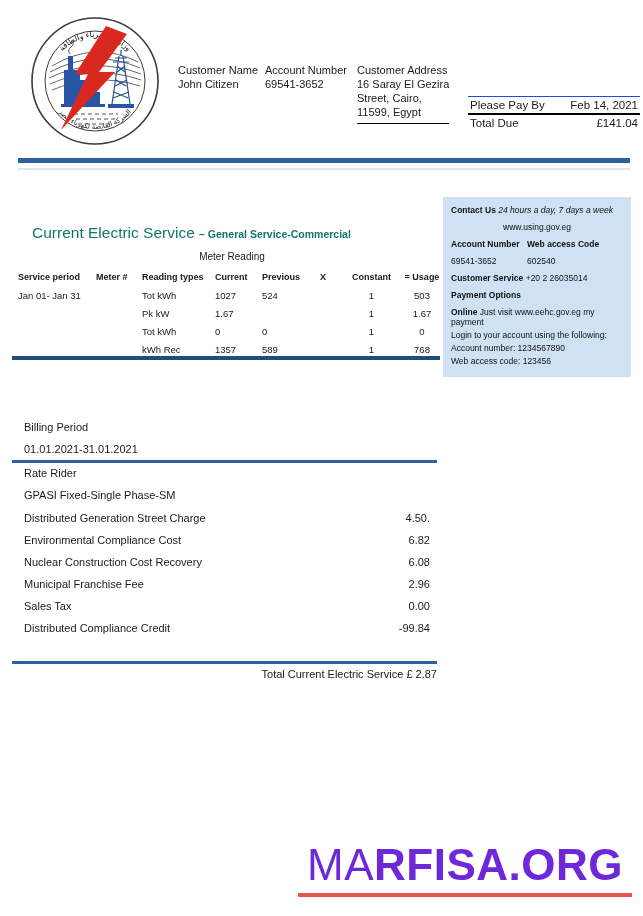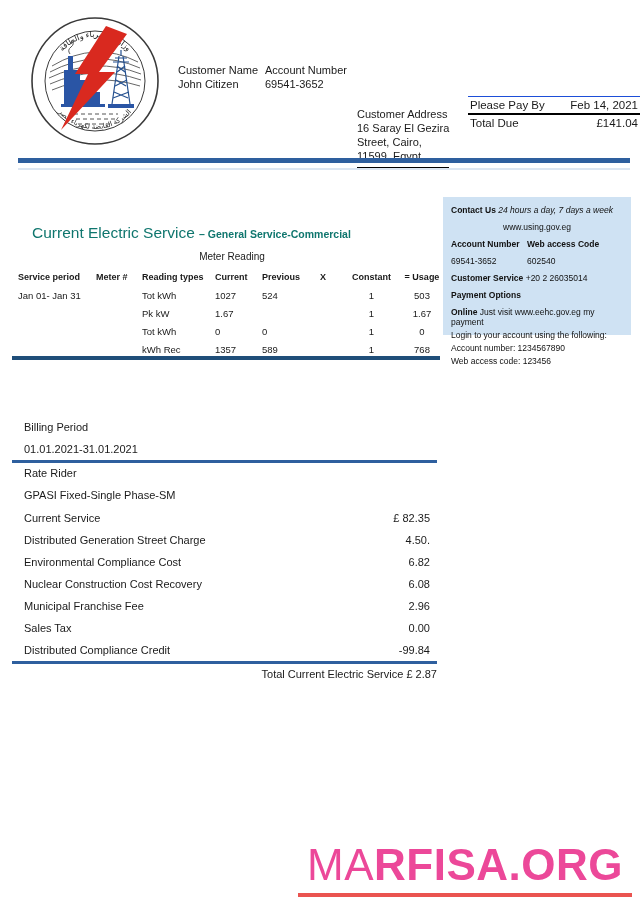--- a/index.html
+++ b/index.html
@@ -6,58 +6,58 @@
   body { background:#888; font-family:"Liberation Sans", sans-serif; }
   .page {
     position:relative; width:643px; height:916px; background:#ffffff;
     margin:0 auto; overflow:hidden; color:#1a1a1a;
   }
   
   .logo { position:absolute; left:28px; top:14px; width:134px; height:134px; }
   .header-info { position:absolute; left:178px; top:63px; display:flex; font-size:11px; line-height:14px; }
   .hcol1 { width:87px; }
   .hcol2 { width:92px; }
-  .hcol3 { width:108px;margin-top:44px; }
+  .hcol3 { width:108px; }
   .addr-underline { border-bottom:1.5px solid #000; width:92px; margin-top:4px; }
   .paybox { position:absolute; left:468px; top:96px; width:172px; font-size:11.5px; }
   .paybox .prow { display:flex; justify-content:space-between; padding:2px 2px; }
   .paybox .prow1 { border-top:1px solid #1d4ed8; border-bottom:2.5px solid #000; }
   
   .divider-top { position:absolute; left:18px; top:158px; width:612px; height:5px; background:#2e5f9e; }
   .divider-top-shadow { position:absolute; left:18px; top:168px; width:612px; height:2px; background:#dce6f2; }
   .blue-line { position:absolute; height:3px; background:#2e5f9e; }
   .meter-bottom-line { position:absolute; left:12px; top:356px; width:428px; height:4px; background:#1f4e79; }
   
   .service-title { position:absolute; left:32px; top:224px; font-size:15.5px; color:#0f766e; }
   .service-title .sub { font-size:10.5px; font-weight:bold; }
   .meter-reading-label { position:absolute; left:18px; top:251px; width:428px; text-align:center; font-size:10px; }
   .meter-table { position:absolute; left:18px; top:268px; width:428px; font-size:9.5px; }
   .mrow { display:grid; grid-template-columns:78px 46px 73px 47px 58px 25px 53px 48px; height:18px; align-items:center; }
   .mrow.mhead { font-weight:bold; font-size:9px; }
   .mrow .c-const, .mrow .c-usage { text-align:center; }
   
   .contact-box {
-    position:absolute; left:443px; top:197px; width:188px; height:138px;
+    position:absolute; left:443px; top:197px; width:188px; height:180px;
     background:#cfe2f3; padding:8px 8px 6px 8px; font-size:8.5px; line-height:10px; color:#111;
   }
   .cb-row { margin-bottom:7px; }
   .cb-grid { display:grid; grid-template-columns:76px auto; margin-bottom:7px; }
   .cb-center { text-align:center; margin-bottom:7px; }
   .cb-small { margin-bottom:3px; }
   .b { font-weight:bold; }
   .i { font-style:italic; }
   
   .abs { position:absolute; }
   .fs11 { font-size:11px; }
   .charges { position:absolute; left:24px; top:507px; width:406px; font-size:11px; }
   .charge-row { display:flex; justify-content:space-between; height:22px; align-items:center; }
   .total-row { position:absolute; left:12px; top:668px; width:425px; text-align:right; font-size:11px; }
   
   .brand { position:absolute; left:296px; top:840px; width:338px; text-align:center;
-           font-size:44px; letter-spacing:0.5px; color:#ec4899; white-space:nowrap; }
+           font-size:44px; letter-spacing:0.5px; color:#6d28d9; white-space:nowrap; }
   .brand .light { font-weight:400; }
   .brand .bold { font-weight:700; }
   .brand-underline { position:absolute; left:298px; top:893px; width:334px; height:4px; background:#ea5450; }
 </style>
 </head>
 <body>
 
 <div class="page">
 
   <svg class="logo" viewBox="0 0 134 134">
@@ -230,24 +230,20 @@
   </div>
 
   <div class="abs fs11" style="left:24px; top:421px;">Billing Period</div>
   <div class="abs fs11" style="left:24px; top:443px;">01.01.2021-31.01.2021</div>
   <div class="blue-line" style="left:12px; top:460px; width:425px;"></div>
   <div class="abs fs11" style="left:24px; top:467px;">Rate Rider</div>
   <div class="abs fs11" style="left:24px; top:489px;">GPASI Fixed-Single Phase-SM</div>
 
   <div class="charges">
     <div class="charge-row">
-      <span>Current Service</span>
-      <span>£ 82.35</span>
-    </div>
-    <div class="charge-row">
       <span>Distributed Generation Street Charge</span>
       <span>4.50.</span>
     </div>
     <div class="charge-row">
       <span>Environmental Compliance Cost</span>
       <span>6.82</span>
     </div>
     <div class="charge-row">
       <span>Nuclear Construction Cost Recovery</span>
       <span>6.08</span>

